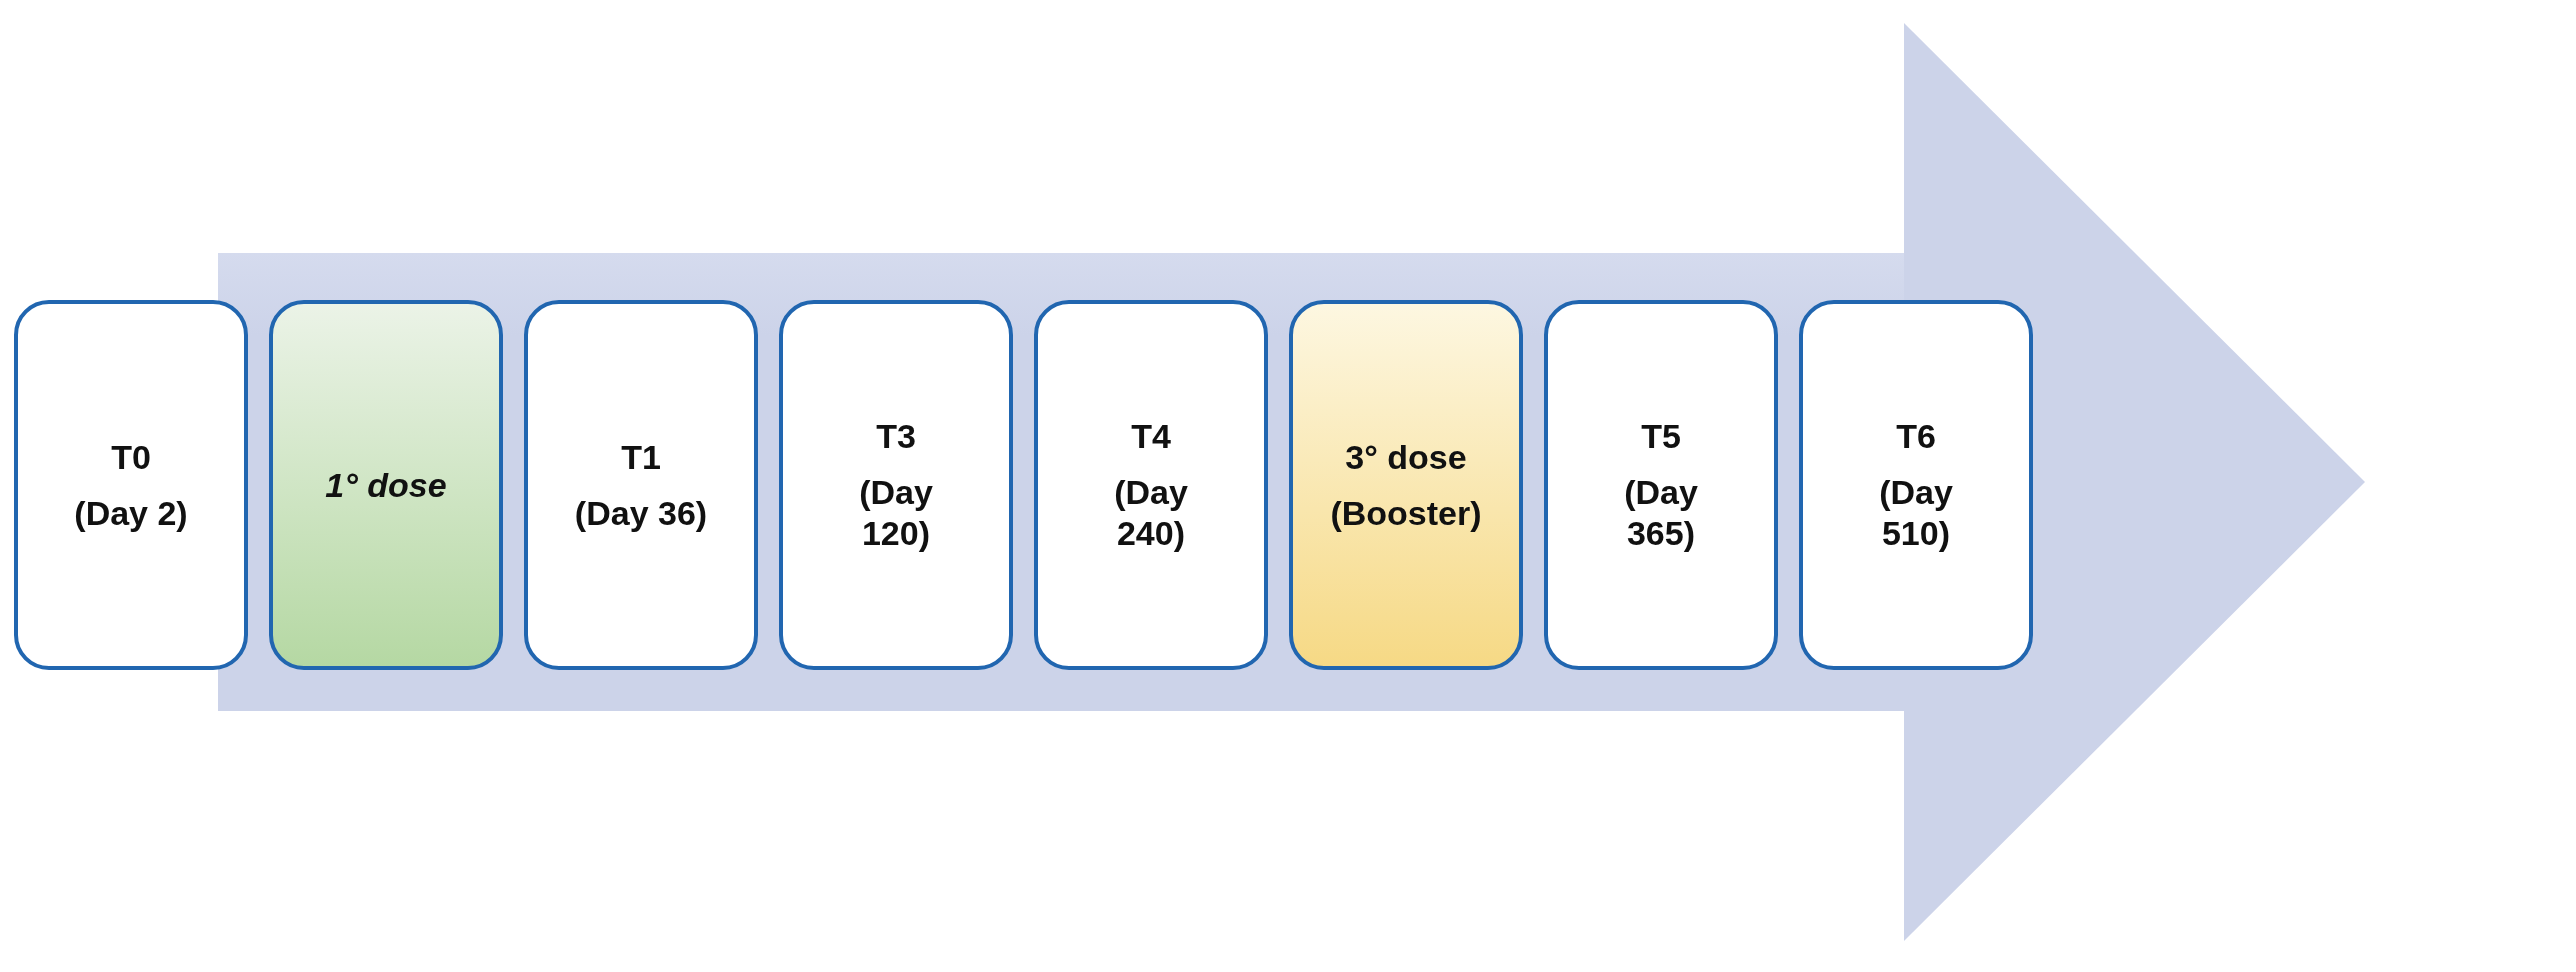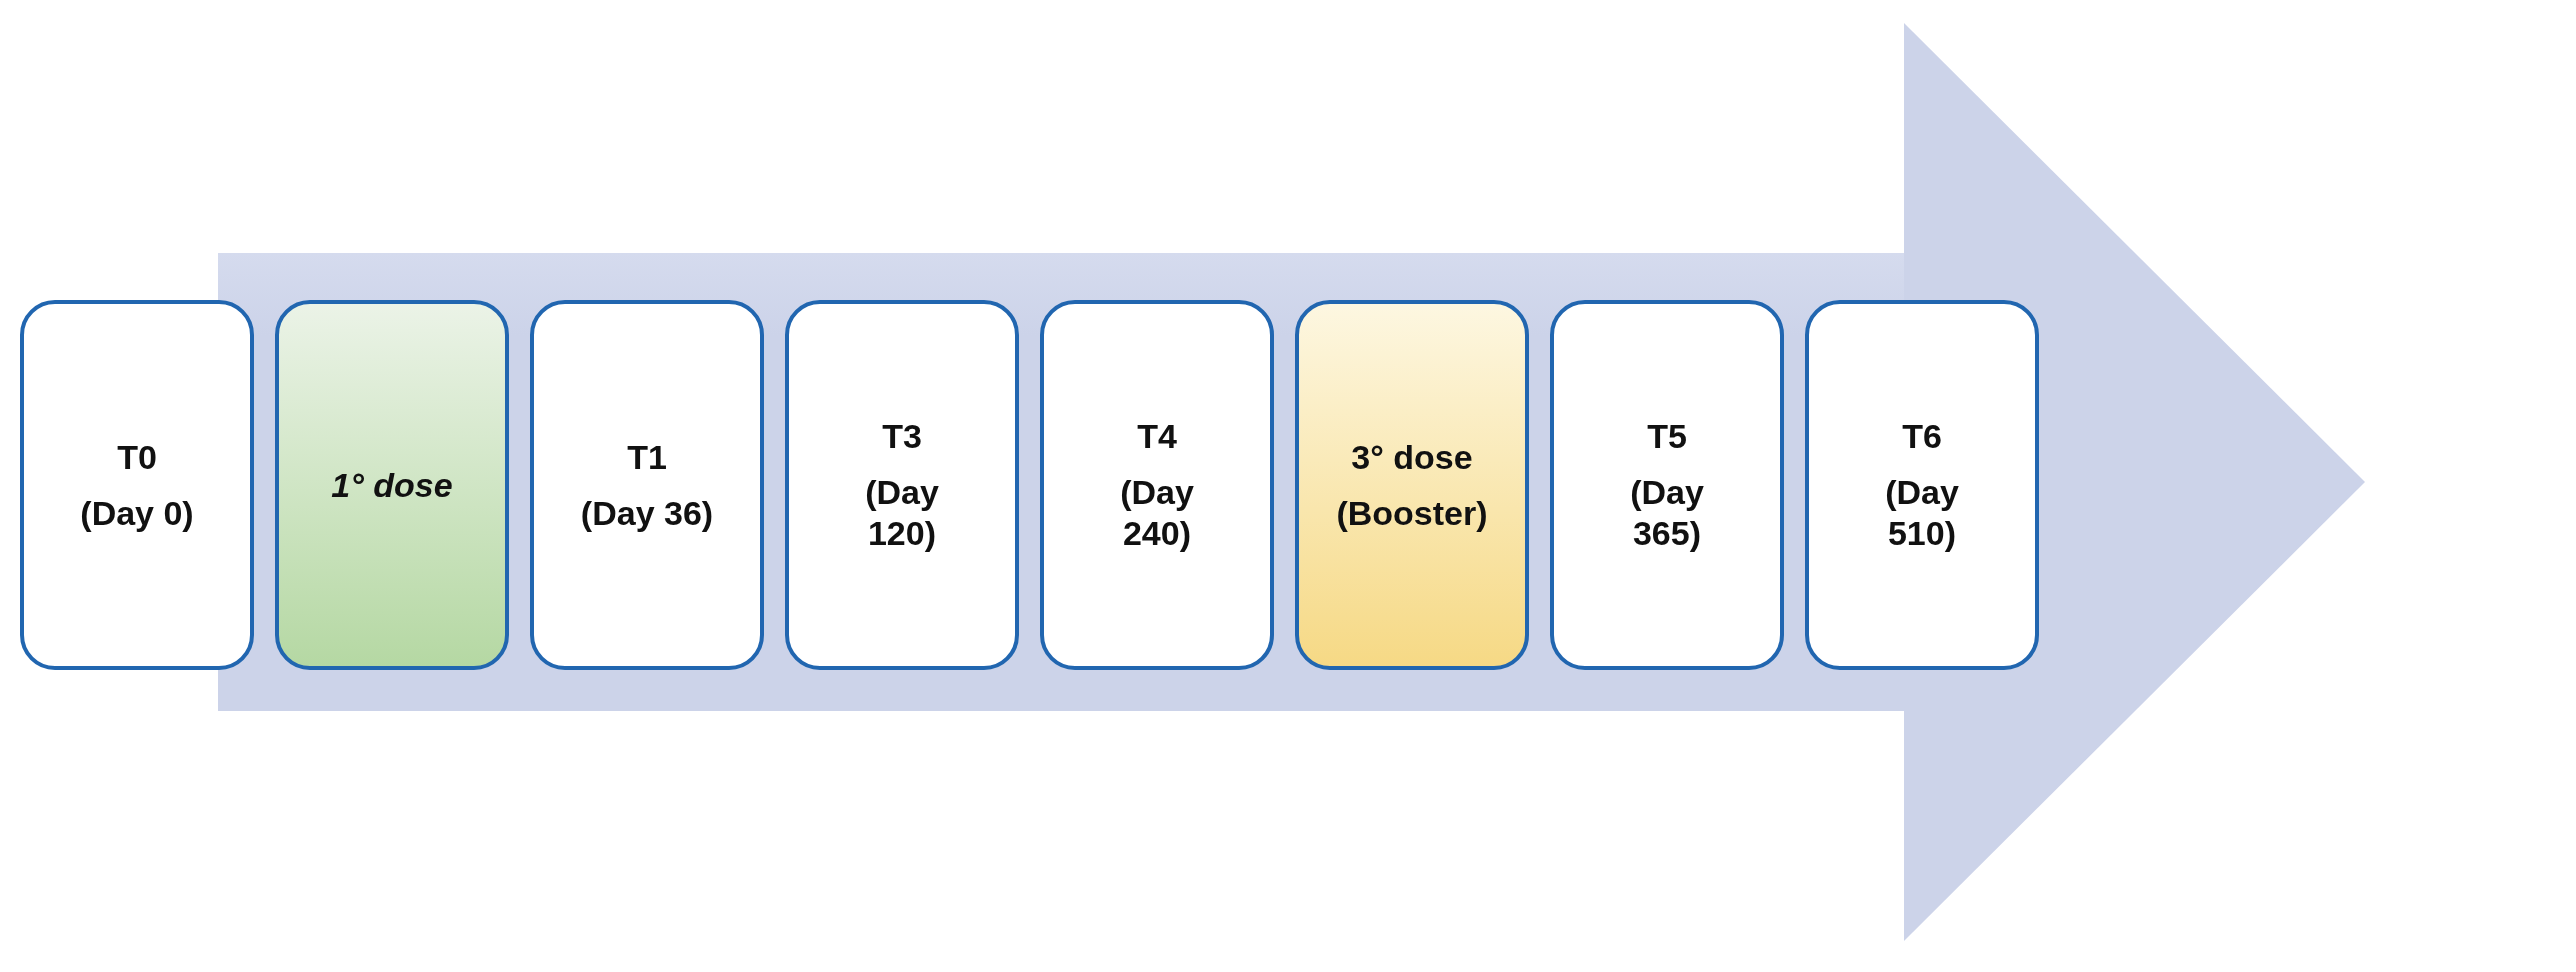--- a/index.html
+++ b/index.html
@@ -38,21 +38,21 @@
     top: 23px;
     width: 461px;
     height: 918px;
     background: var(--arrow-fill, #ccd3e9);
     clip-path: polygon(0 0, 100% 50%, 0 100%);
   }
 
   
   .boxes {
     position: absolute;
-    left: 20px;
+    left: 14px;
     top: 300px;
     width: 2529px;
     height: 370px;
     display: flex;
     gap: 21px;
   }
   .box {
     box-sizing: border-box;
     width: 234px;
     height: 370px;
@@ -99,21 +99,21 @@
 
 <div class="canvas">
 
   <div class="arrow-band"></div>
   <div class="arrow-head"></div>
 
   <div class="boxes">
 
     <div class="box white">
       <div class="title">T0</div>
-      <div class="subtitle">(Day 0)</div>
+      <div class="subtitle">(Day 2)</div>
     </div>
 
     <div class="box green">
       <div class="title">1° dose</div>
 
     </div>
 
     <div class="box white">
       <div class="title">T1</div>
       <div class="subtitle">(Day 36)</div>

